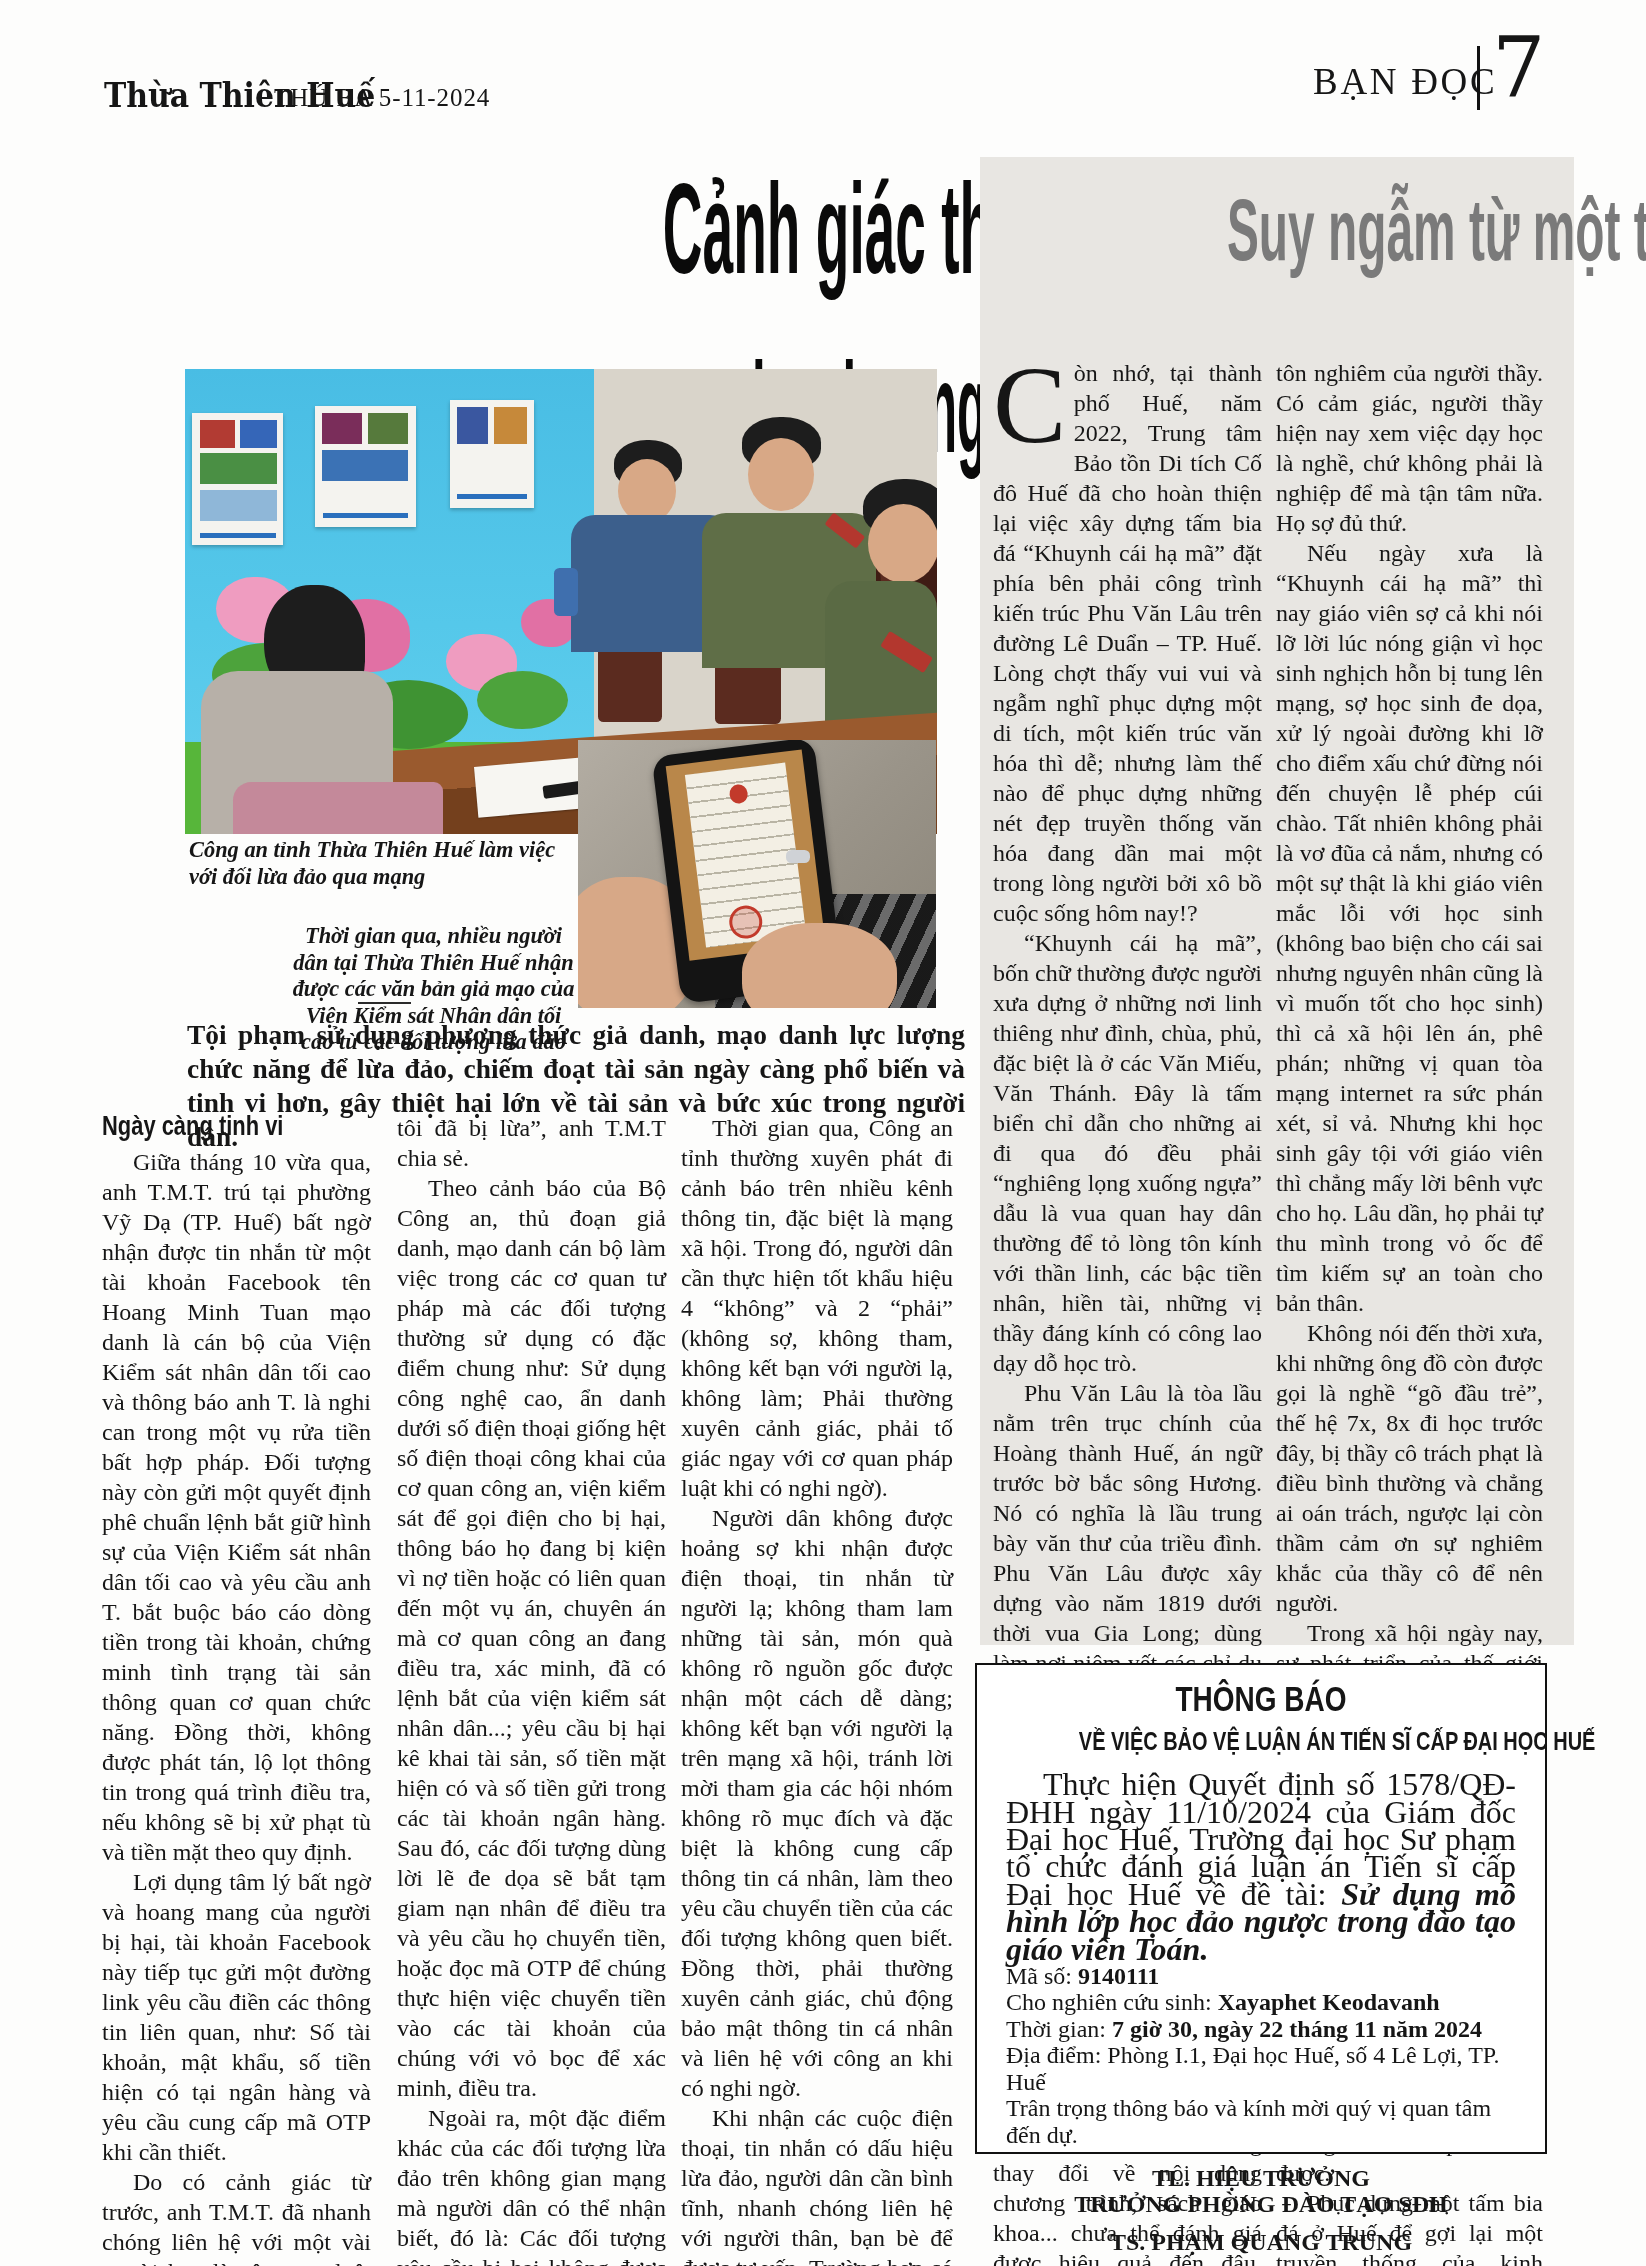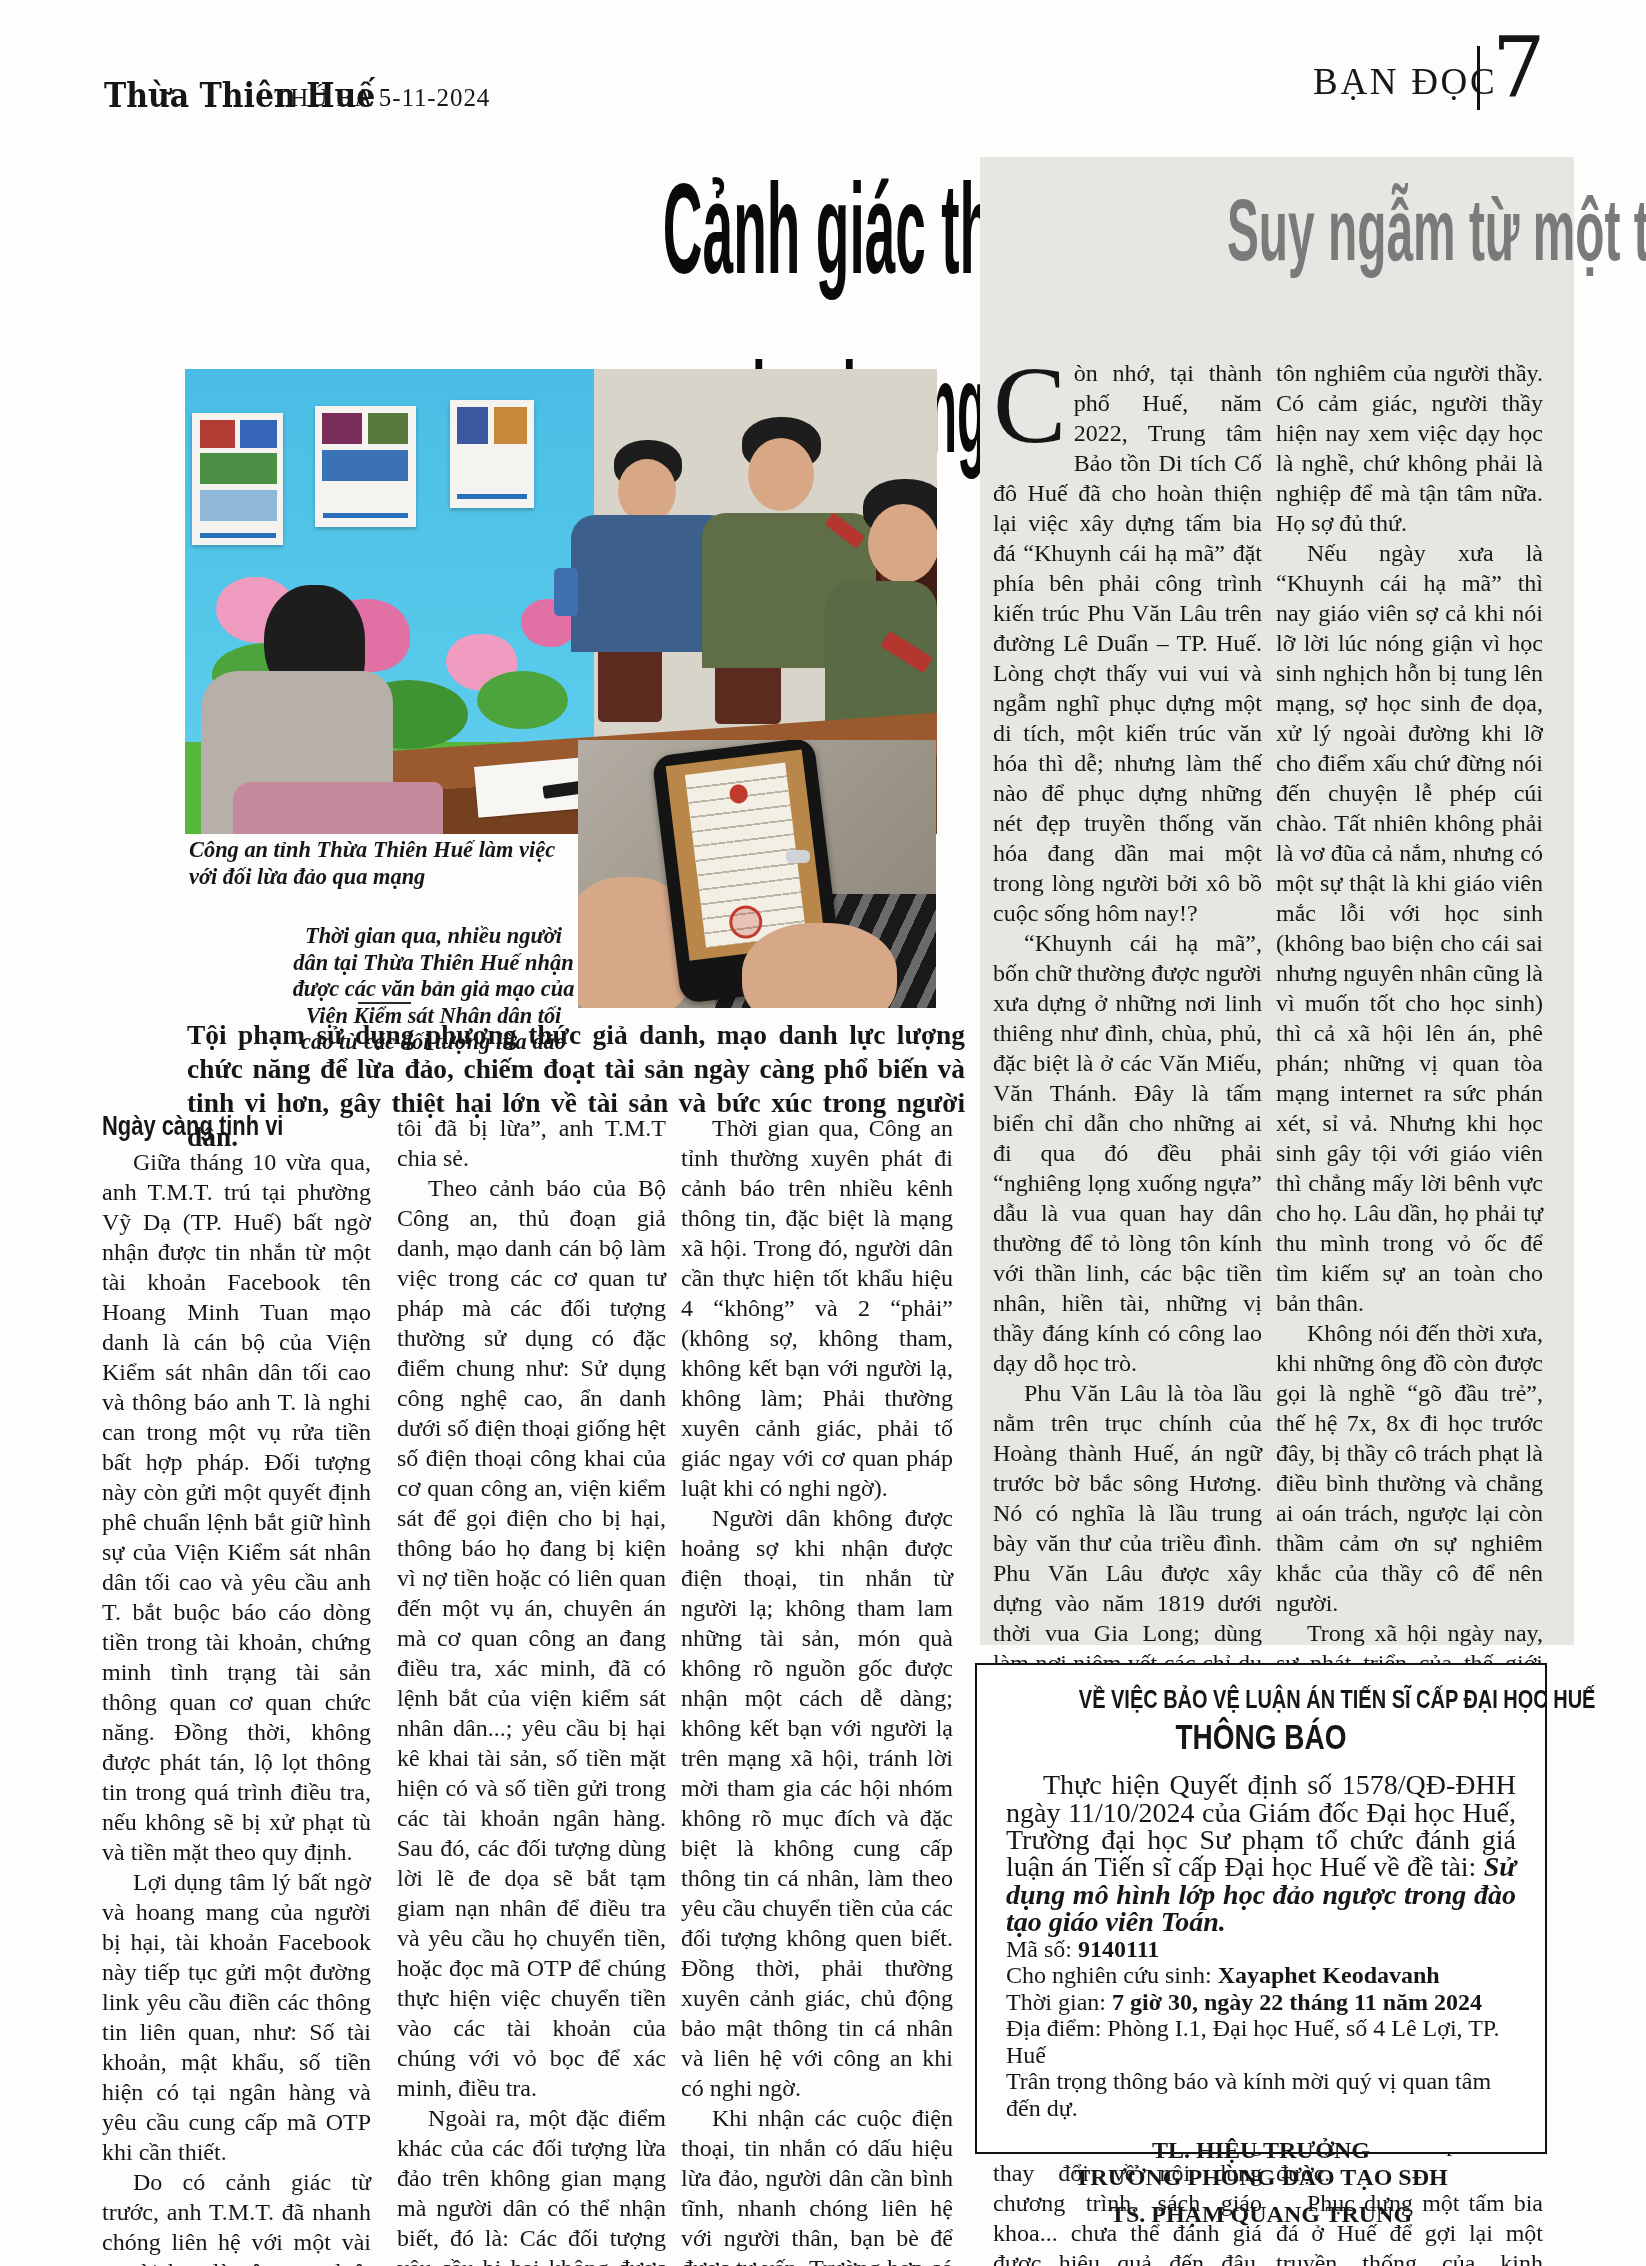--- a/index.html
+++ b/index.html
@@ -34,21 +34,21 @@
   .opinion-panel{left:980px;top:157px;width:594px;height:1488px;background:#e8e6e2;}
   .opinion-headline{left:980px;top:172px;width:594px;text-align:center;color:#7a7a7a;}
   .opinion-headline .cond{font-size:87px;line-height:115px;transform:scaleX(.55);}
   .dropcap{float:left;font-size:110px;line-height:87px;padding:3.7px 7.3px 0 0;font-weight:normal;}
   
   .notice{left:975px;top:1663px;width:572px;height:491px;border:2.7px solid #111;
           box-sizing:border-box;background:#fff;padding:12.8px 29px 0 29px;}
   .notice-title-row{text-align:center;}
   .notice-title{font-size:35px;line-height:42px;transform:scaleX(.8);}
   .notice-sub{font-size:25.6px;line-height:33px;transform:scaleX(.78);}
-  .notice-body{font-size:28px;line-height:27.4px;text-align:justify;margin-top:11px;}
+  .notice-body{font-size:32px;line-height:27.4px;text-align:justify;margin-top:11px;}
   .notice-body .topic{font-weight:bold;font-style:italic;}
   .notice-line{font-size:24px;line-height:26.5px;margin-top:0;}
   .notice-line b{font-weight:bold;}
   .notice-close{font-size:24px;line-height:26.5px;}
   .sig{ text-align:center;font-weight:bold;font-size:24px;line-height:26.5px;}
   
   .photo1{left:185px;top:369px;width:752px;height:465px;overflow:hidden;background:#d9d4ca;}
   .poster{position:absolute;left:0;top:0;width:409px;height:100%;
           background:linear-gradient(180deg,#49bde4 0%,#55c8ea 55%,#63cfee 100%);}
   .grass{position:absolute;left:0;top:373px;width:409px;height:92px;background:#57b63a;}
@@ -232,25 +232,25 @@
   <p>tôn nghiêm của người thầy. Có cảm giác, người thầy hiện nay xem việc dạy học là nghề, chứ không phải là nghiệp để mà tận tâm nữa. Họ sợ đủ thứ.</p>
   <p class="para">Nếu ngày xưa là “Khuynh cái hạ mã” thì nay giáo viên sợ cả khi nói lỡ lời lúc nóng giận vì học sinh nghịch hỗn bị tung lên mạng, sợ học sinh đe dọa, xử lý ngoài đường khi lỡ cho điểm xấu chứ đừng nói đến chuyện lễ phép cúi chào. Tất nhiên không phải là vơ đũa cả nắm, nhưng có một sự thật là khi giáo viên mắc lỗi với học sinh (không bao biện cho cái sai nhưng nguyên nhân cũng là vì muốn tốt cho học sinh) thì cả xã hội lên án, phê phán; những vị quan tòa mạng internet ra sức phán xét, sỉ vả. Nhưng khi học sinh gây tội với giáo viên thì chẳng mấy lời bênh vực cho họ. Lâu dần, họ phải tự thu mình trong vỏ ốc để tìm kiếm sự an toàn cho bản thân.</p>
   <p class="para">Không nói đến thời xưa, khi những ông đồ còn được gọi là nghề “gõ đầu trẻ”, thế hệ 7x, 8x đi học trước đây, bị thầy cô trách phạt là điều bình thường và chẳng ai oán trách, ngược lại còn thầm cảm ơn sự nghiêm khắc của thầy cô để nên người.</p>
   <p class="para">Trong xã hội ngày nay, sự phát triển của thế giới 4.0, một sự việc nhỏ cũng có thể cả thế giới biết. Mỗi gia đình chỉ có 1 – 2 con nên được cưng chiều, bao bọc của cha mẹ. Bình thường thì “trăm sự nhờ thầy”, nhưng khi đụng chuyện là gây áp lực lớn cho giáo viên, ngay cả khi chưa rõ lỗi từ đâu.</p>
   <p class="para">Chưa nói đến chuyện to lớn về thể chế, chính sách, nhưng nếu gia đình, xã hội mà không coi trọng sự học, tôn trọng người thầy thì làm gì văn hóa phát triển được.</p>
   <p class="para">Phục dựng một tấm bia đá ở Huế để gợi lại một truyền thống của kinh thành xưa là việc tốt đẹp. Lòng bỗng ao ước giá như lương giáo viên đủ sống để họ tận tâm với nghề, xã hội thật sự tôn sư trọng đạo như xưa, ngành giáo dục trao cho giáo viên thực quyền hơn nữa để họ đào tạo cho đất nước thêm nhiều “nhân tài” chứ không phải “nhân tai”, để mỗi người khi đi qua ngôi trường xưa dẫu không có biển chỉ dẫn vẫn tự nhủ lòng “Khuynh cái hạ mã”!</p>
 
 </div>
 
 <div class="abs notice">
+  <div class="notice-title-row">
+    <span class="cond notice-title">THÔNG BÁO</span>
+  </div>
   <div class="notice-title-row" style="margin-top:5.5px;">
     <span class="cond notice-sub">VỀ VIỆC BẢO VỆ LUẬN ÁN TIẾN SĨ CẤP ĐẠI HỌC HUẾ</span>
-  </div>
-  <div class="notice-title-row">
-    <span class="cond notice-title">THÔNG BÁO</span>
   </div>
   <p class="notice-body" style="text-indent:37px;margin:12.8px 0 0 0;">
     <span>Thực hiện Quyết định số 1578/QĐ-ĐHH ngày 11/10/2024 của Giám đốc Đại học Huế, Trường đại học Sư phạm tổ chức đánh giá luận án Tiến sĩ cấp Đại học Huế về đề tài:</span>
     <span class="topic">Sử dụng mô hình lớp học đảo ngược trong đào tạo giáo viên Toán.</span>
   </p>
   <div class="notice-line">
     <span>Mã số:</span> <b>9140111</b>
   </div>
   <div class="notice-line">
     <span>Cho nghiên cứu sinh:</span> <b>Xayaphet Keodavanh</b>

